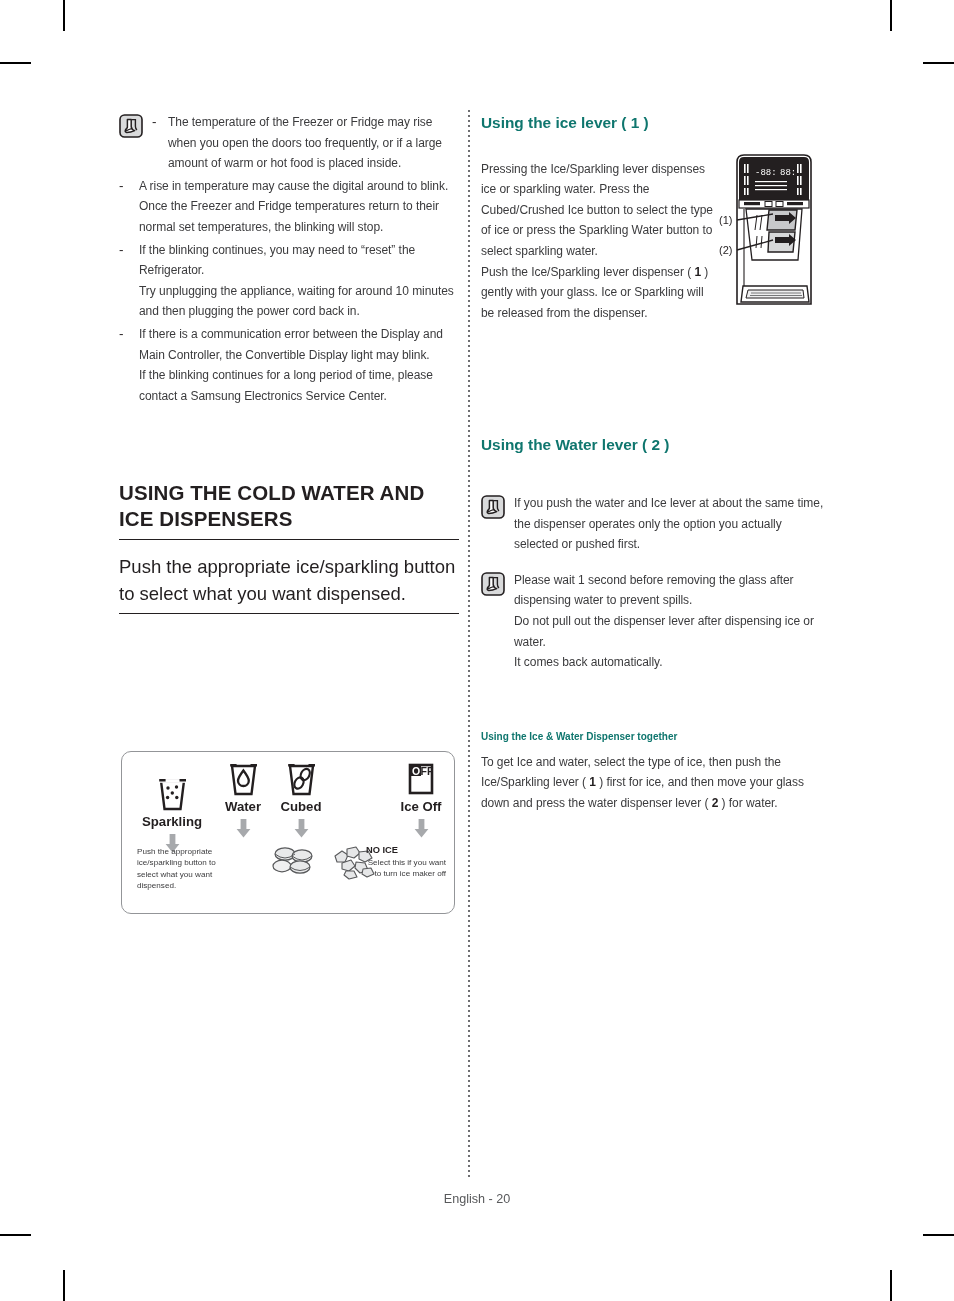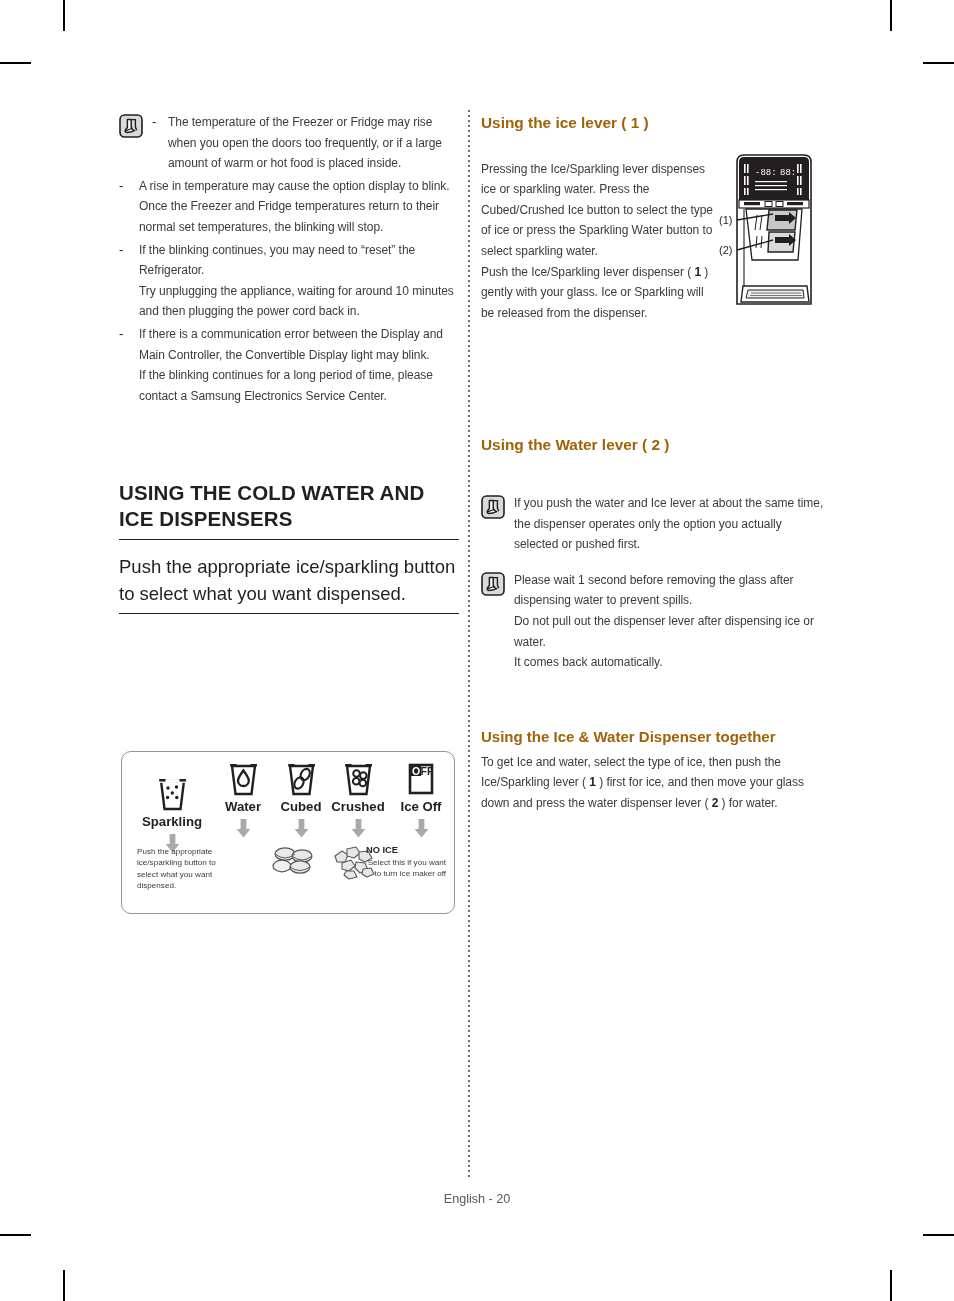--- a/index.html
+++ b/index.html
@@ -125,21 +125,21 @@
     line-height: 26.5px;
     font-weight: normal;
     color: #231f20;
     margin: 0;
     padding-bottom: 3px;
   }
   .h3-section {
     font-size: 15.2px;
     line-height: 22px;
     font-weight: bold;
-    color: #a16207;
+    color: #0f766e;
     margin: 0 0 4px 0;
   }
 
   
   .dispenser-fig {
     position: absolute;
     left: 719px;
     top: 152px;
     width: 106px;
     height: 165px;
@@ -226,21 +226,21 @@
         <div class="dash-item" style="margin-top:0;">
           <div class="dash-mark" style="width:16px;">-</div>
           <div class="dash-text body-text">The temperature of the Freezer or Fridge may rise when you open the doors too frequently, or if a large amount of warm or hot food is placed inside.</div>
         </div>
       </div>
     </div>
 
     <ul class="dash-list" style="margin-top:2px;">
       <li class="dash-item">
         <div class="dash-mark">-</div>
-        <div class="dash-text body-text" style="white-space:pre-line;">A rise in temperature may cause the option display to blink.
+        <div class="dash-text body-text" style="white-space:pre-line;">A rise in temperature may cause the digital around to blink.
 Once the Freezer and Fridge temperatures return to their normal set temperatures, the blinking will stop.</div>
       </li>
       <li class="dash-item">
         <div class="dash-mark">-</div>
         <div class="dash-text body-text" style="white-space:pre-line;">If the blinking continues, you may need to “reset” the Refrigerator.
 Try unplugging the appliance, waiting for around 10 minutes and then plugging the power cord back in.</div>
       </li>
       <li class="dash-item">
         <div class="dash-mark">-</div>
         <div class="dash-text body-text" style="white-space:pre-line;">If there is a communication error between the Display and Main Controller, the Convertible Display light may blink.
@@ -305,38 +305,20 @@
           </svg>
         </div>
         <div class="opt-label" style="position:static; margin-top:2px;">Cubed</div>
         <div style="display:flex; justify-content:center; margin-top:5px;">
           <svg width="15" height="19" viewBox="0 0 15 19">
               <path d="M4.6 0 L10.4 0 L10.4 10 L14.4 10 L7.5 18.4 L0.6 10 L4.6 10 Z" fill="#a7a9ac"></path>
             </svg>
         </div>
       </div>
 
-      <div style="position:absolute; left:200px; top:11px; width:72px;">
-        <div style="display:flex; justify-content:center;">
-          <svg width="33" height="34" viewBox="0 0 33 34">
-            <path d="M5 3 L28 3 L24.5 31 L8.5 31 Z" fill="none" stroke="#231f20" stroke-width="2.4"></path>
-            <path d="M3.2 2.2 L9.6 2.2 M23.5 2.2 L30 2.2" stroke="#231f20" stroke-width="2.4"></path>
-            <circle cx="14.5" cy="10.5" r="3.3" fill="none" stroke="#231f20" stroke-width="2"></circle>
-            <circle cx="21.3" cy="12.6" r="3.3" fill="none" stroke="#231f20" stroke-width="2"></circle>
-            <circle cx="14.2" cy="18.3" r="3.3" fill="none" stroke="#231f20" stroke-width="2"></circle>
-            <circle cx="20.8" cy="20" r="3.3" fill="none" stroke="#231f20" stroke-width="2"></circle>
-          </svg>
-        </div>
-        <div class="opt-label" style="position:static; margin-top:2px;">Crushed</div>
-        <div style="display:flex; justify-content:center; margin-top:5px;">
-          <svg width="15" height="19" viewBox="0 0 15 19">
-              <path d="M4.6 0 L10.4 0 L10.4 10 L14.4 10 L7.5 18.4 L0.6 10 L4.6 10 Z" fill="#a7a9ac"></path>
-            </svg>
-        </div>
-      </div>
 
       <div style="position:absolute; left:268px; top:11px; width:62px;">
         <div style="display:flex; justify-content:center;">
           <svg width="30" height="34" viewBox="0 0 30 34">
             <rect x="4" y="2" width="22" height="28" fill="#ffffff" stroke="#231f20" stroke-width="2.6"></rect>
             <rect x="4" y="2" width="11" height="11" fill="#231f20"></rect>
             <text x="6" y="11.6" font-family="Liberation Sans, sans-serif" font-size="10.5" font-weight="bold" fill="#ffffff">O</text>
             <text x="14.6" y="11.6" font-family="Liberation Sans, sans-serif" font-size="10.5" font-weight="bold" fill="#231f20">FF</text>
           </svg>
         </div>
@@ -410,21 +392,21 @@
           <path d="M8.4 5.6 L12.2 5.6 L12.2 12.5 C12.2 14.6 13.6 15.9 15.7 16.6 C13.4 17.6 10.4 18.4 7.8 18.4 C6.9 18.4 6.2 17.9 6.2 17.0 C6.2 15.7 7.5 14.6 8.4 13.6 Z" fill="#ffffff" stroke="#231f20" stroke-width="1.5" stroke-linejoin="round"></path>
           <path d="M12.6 5.6 L16.4 5.6 L16.4 12.2 C16.4 13.6 16.9 14.9 17.9 15.9" fill="none" stroke="#231f20" stroke-width="1.4"></path>
           <path d="M6.6 17.1 C8.6 16.0 11.0 15.0 13.4 14.4" fill="none" stroke="#231f20" stroke-width="1.3"></path>
         </svg>
       </div>
       <div class="note-body body-text" style="width:310px; white-space:pre-line;">Please wait 1 second before removing the glass after dispensing water to prevent spills.
 Do not pull out the dispenser lever after dispensing ice or water.
 It comes back automatically.</div>
     </div>
 
-    <h3 class="h3-section" style="margin-top:52px; font-size:15px; line-height:23px;">Using the Ice &amp; Water Dispenser together</h3>
+    <h3 class="h3-section" style="margin-top:52px; font-size:10px; line-height:23px;">Using the Ice &amp; Water Dispenser together</h3>
     <div class="body-text">
       <p>To get Ice and water, select the type of ice, then push the Ice/Sparkling lever ( <b class="b">1</b> ) first for ice, and then move your glass down and press the water dispenser lever ( <b class="b">2</b> ) for water.</p>
     </div>
   </div>
 
   <div class="dispenser-fig">
     <svg width="106" height="165" viewBox="0 0 106 165">
 
       <path d="M18 10 Q18 3 25 3 L85 3 Q92 3 92 10 L92 152 L18 152 Z" fill="#ffffff" stroke="#231f20" stroke-width="1.6"></path>
 

